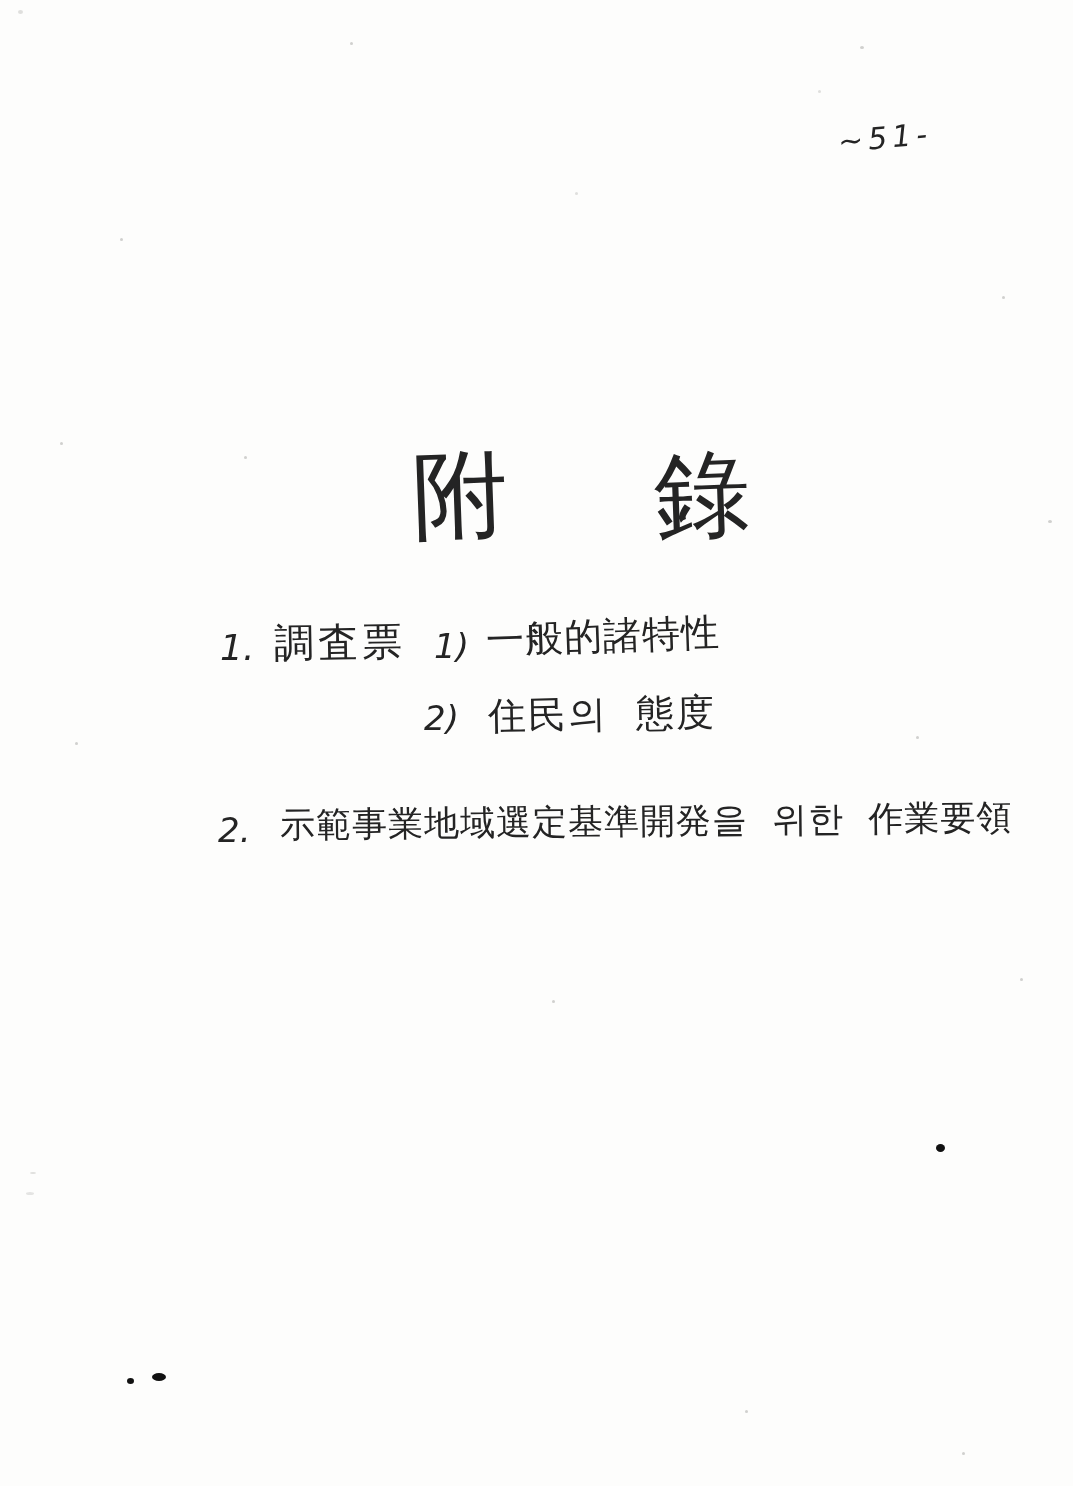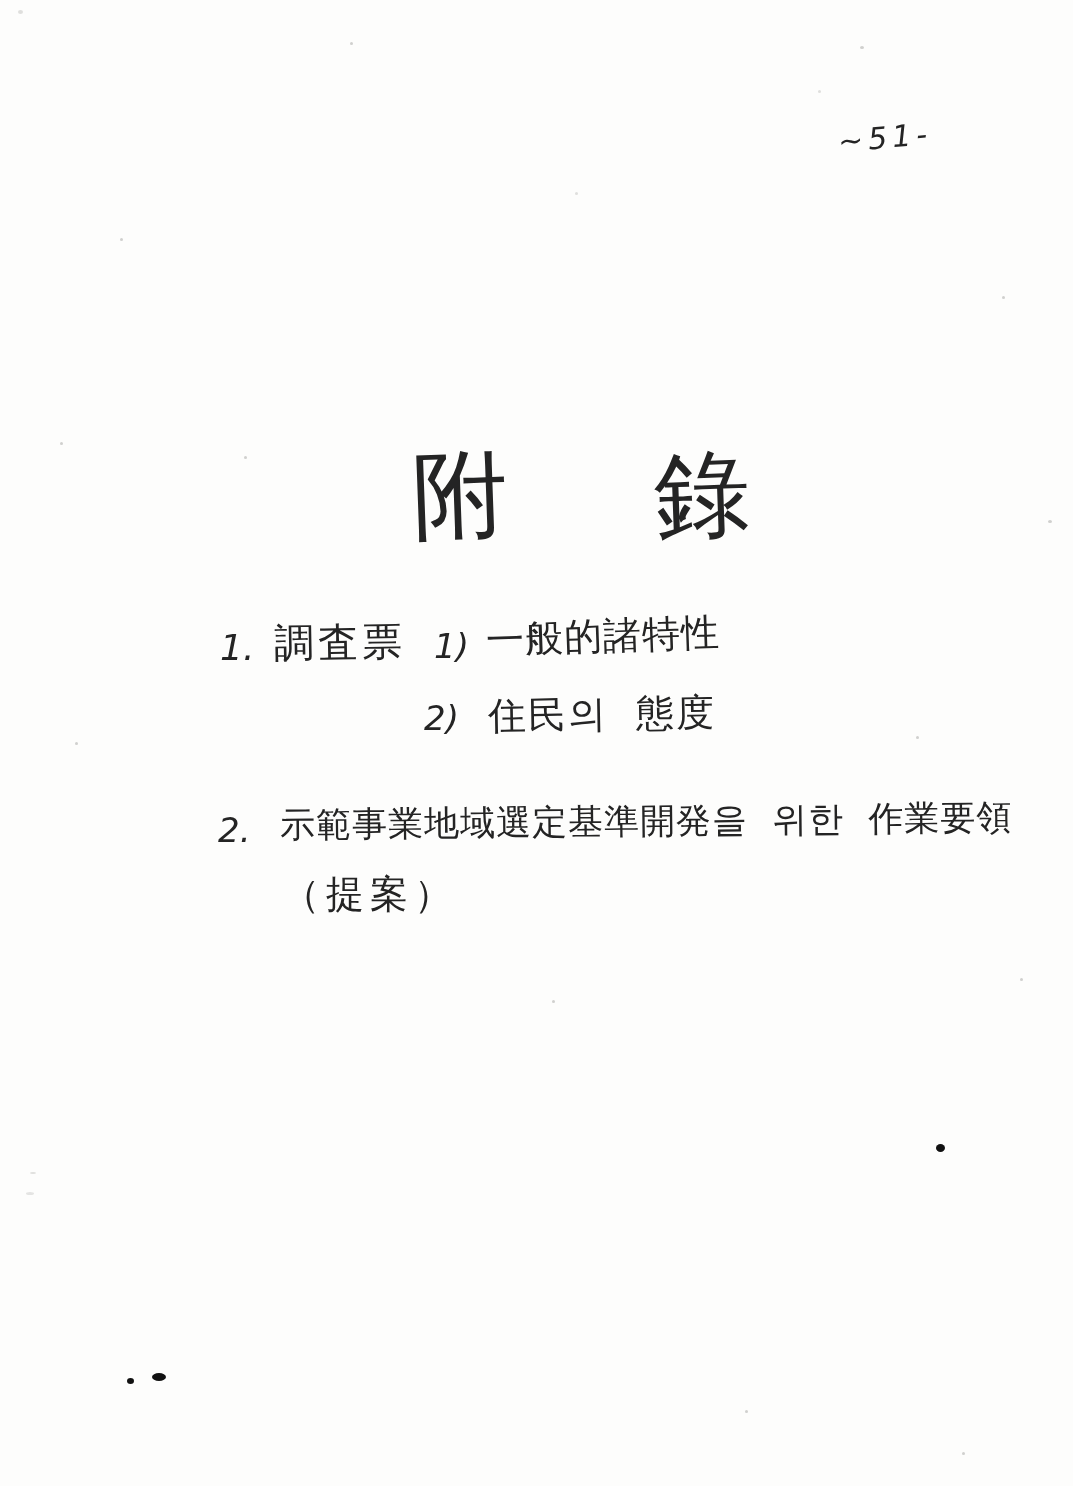--- a/index.html
+++ b/index.html
@@ -114,21 +114,20 @@
   <span class="abs hand l1-label">調査票</span>
   <span class="abs hand l1-subnum">1)</span>
   <span class="abs hand l1-subtxt">一般的諸特性</span>
 
   <span class="abs hand l2-subnum">2)</span>
   <span class="abs hand l2-subtxt">住民의  態度</span>
 
   <span class="abs hand l3-num">2.</span>
   <span class="abs hand l3-txt">示範事業地域選定基準開発을  위한  作業要領</span>
 
-  <span class="abs hand l4-txt">（提案）</span>
 
   <span class="ink-dot dot-a"></span>
   <span class="ink-dot dot-b"></span>
   <span class="ink-dot dot-c"></span>
 
   <span class="speck s1"></span>
   <span class="speck s2"></span>
   <span class="speck s3"></span>
   <span class="speck s4"></span>
   <span class="speck s5"></span>

